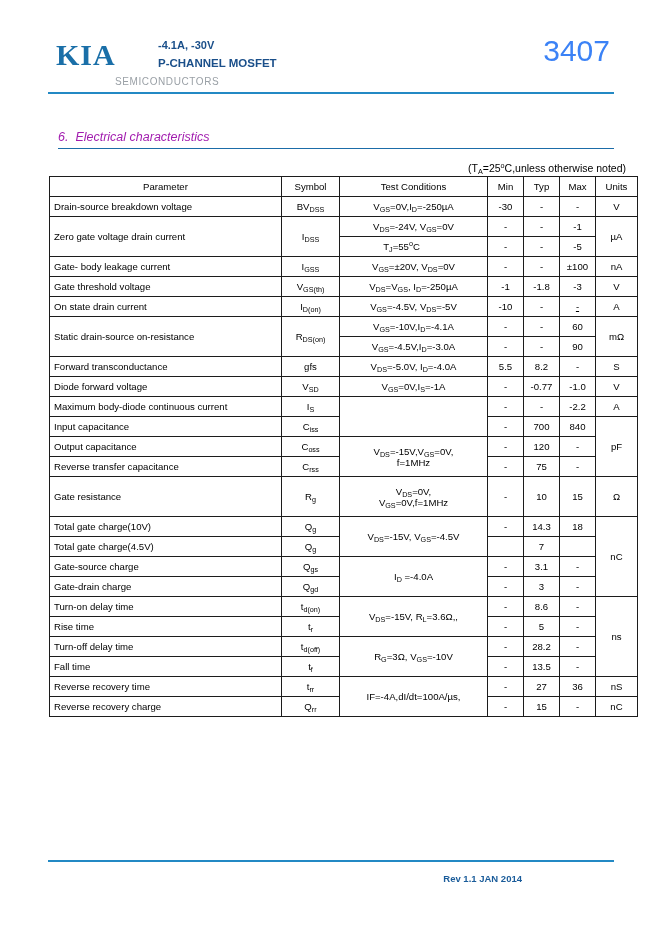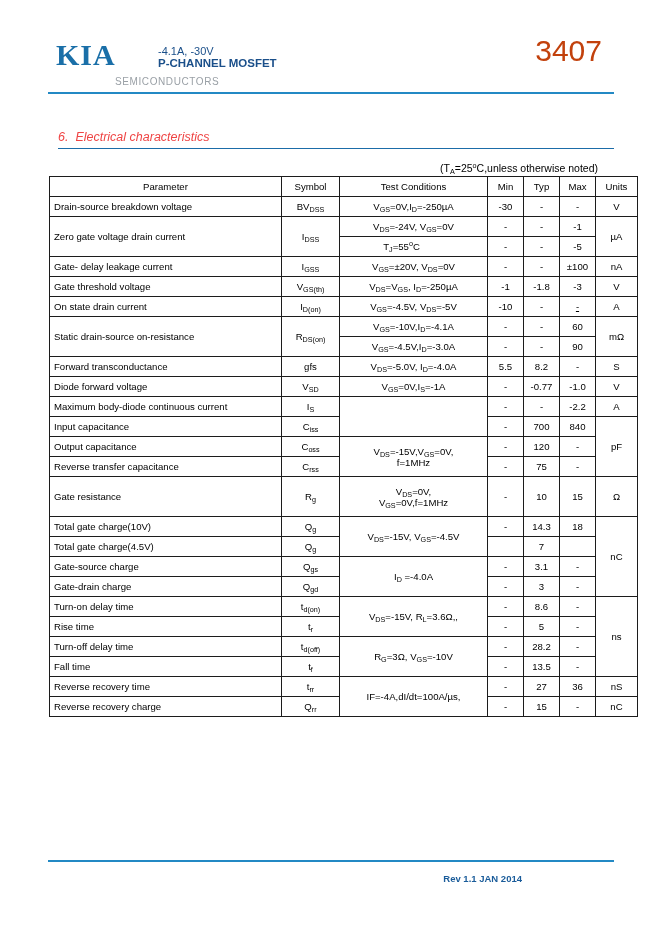--- a/index.html
+++ b/index.html
@@ -46,73 +46,73 @@
     left: 19px;
     top: 46px;
     font-size: 10px;
     letter-spacing: 0.6px;
     color: #9aa0a6;
     padding-left: 48px;
   }
   .head-line1 {
     position: absolute;
     left: 110px;
-    top: 15px;
+    top: 9px;
     font-size: 11px;
-    font-weight: normal;
+    font-weight: bold;
     color: #1a4f8a;
   }
   .head-line2 {
     position: absolute;
     left: 110px;
     top: 27px;
     font-size: 11.5px;
     font-weight: bold;
     color: #1a4f8a;
   }
   .part-number {
     position: absolute;
-    right: 12px;
+    right: 4px;
     top: 4px;
     font-size: 30px;
-    color: #c2410c;
+    color: #3b82f6;
     font-family: "Liberation Sans", sans-serif;
   }
   .header-rule {
     position: absolute;
     left: 48px;
     top: 92px;
     width: 566px;
     height: 0;
     border-top: 2px solid #2389c4;
   }
 
   
   .section-title {
     position: absolute;
     left: 58px;
     top: 130px;
     font-size: 12.5px;
     font-style: italic;
-    color: #ef4444;
+    color: #a21caf;
     white-space: nowrap;
   }
   .section-title .num { font-style: italic; }
   .section-rule {
     position: absolute;
     left: 58px;
     top: 148px;
     width: 556px;
     height: 0;
     border-top: 1px solid #1b6ca8;
   }
 
   .cond-note {
     position: absolute;
-    right: 64px;
+    right: 36px;
     top: 162px;
     font-size: 10.5px;
   }
 
   
   .tbl-wrap {
     position: absolute;
     left: 49px;
     top: 176px;
     width: 578px;
@@ -243,21 +243,21 @@
       </tr>
 
       <tr>
         <td class="cell-c" style="padding-right:28px;">T<sub>J</sub>=55<sup>o</sup>C</td>
         <td class="cell-c">-</td>
         <td class="cell-c">-</td>
         <td class="cell-c">-5</td>
       </tr>
 
       <tr>
-        <td class="cell-l">Gate- delay leakage current</td>
+        <td class="cell-l">Gate- body leakage current</td>
         <td class="cell-c">I<sub>GSS</sub></td>
         <td class="cell-c">V<sub>GS</sub>=±20V, V<sub>DS</sub>=0V</td>
         <td class="cell-c">-</td>
         <td class="cell-c">-</td>
         <td class="cell-c">±100</td>
         <td class="cell-c">nA</td>
       </tr>
 
       <tr>
         <td class="cell-l">Gate threshold voltage</td>

